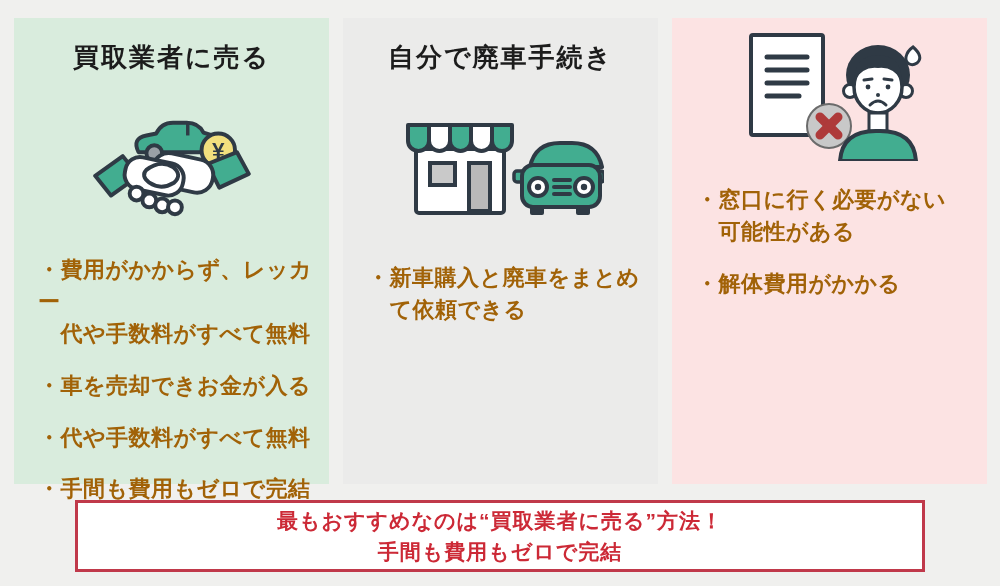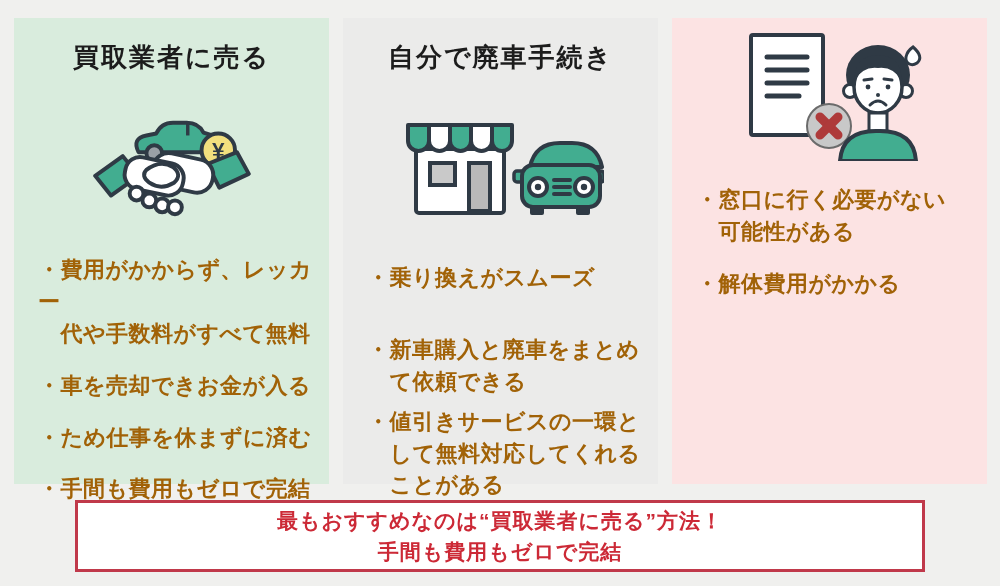--- a/index.html
+++ b/index.html
@@ -83,21 +83,21 @@
           <circle cx="70" cy="106" r="7"></circle>
           <circle cx="83" cy="108" r="7"></circle>
           <path d="M54,70 q14,-11 27,-3 q10,8 1,16 q-13,8 -25,0 q-9,-7 -3,-13 z"></path>
         </g>
       </svg>
     </div>
     <ul>
       <li>・費用がかからず、レッカー
 　代や手数料がすべて無料</li>
       <li>・車を売却できお金が入る</li>
-      <li>・ため仕事を休まずに済む</li>
+      <li>・代や手数料がすべて無料</li>
       <li>・手間も費用もゼロで完結</li>
     </ul>
   </div>
 
   <div class="panel panel-gray p1">
     <h2 class="panel-title">自分で廃車手続き</h2>
     <div class="icon-area">
       <svg class="icon-svg" width="206" height="124" viewBox="0 0 206 124">
 
         <rect x="18" y="46" width="88" height="64" rx="3" fill="#ffffff" stroke="#2f3a45" stroke-width="4"></rect>
@@ -124,26 +124,22 @@
         <circle cx="186" cy="84" r="9" fill="#ffffff" stroke="#2f3a45" stroke-width="4"></circle>
         <circle cx="186" cy="84" r="3.2" fill="#2f3a45"></circle>
         <g stroke="#2f3a45" stroke-width="4" stroke-linecap="round">
           <line x1="156" y1="77" x2="172" y2="77"></line>
           <line x1="156" y1="84" x2="172" y2="84"></line>
           <line x1="156" y1="91" x2="172" y2="91"></line>
         </g>
       </svg>
     </div>
     <ul>
-      <li>・乗り換えがスムーズ</li>
       <li>・新車購入と廃車をまとめ
 　て依頼できる</li>
-      <li>・値引きサービスの一環と
-　して無料対応してくれる
-　ことがある</li>
     </ul>
   </div>
 
   <div class="panel panel-pink p2">
     <div class="icon-area">
       <svg class="icon-svg" width="186" height="136" viewBox="0 0 186 136">
 
         <rect x="14" y="10" width="72" height="100" rx="2" fill="#ffffff" stroke="#2f3a45" stroke-width="4"></rect>
         <g stroke="#2f3a45" stroke-width="5" stroke-linecap="round">
           <line x1="30" y1="32" x2="70" y2="32"></line>

